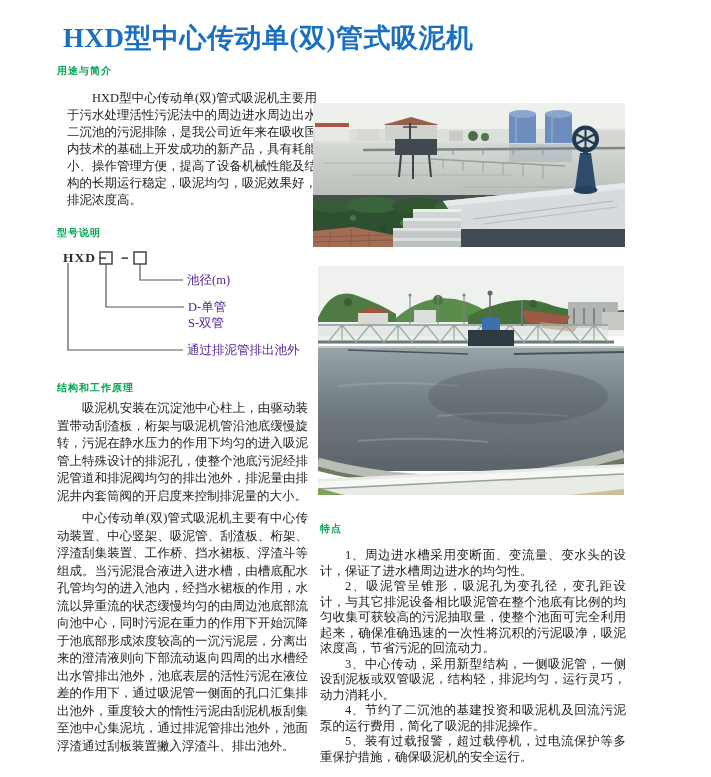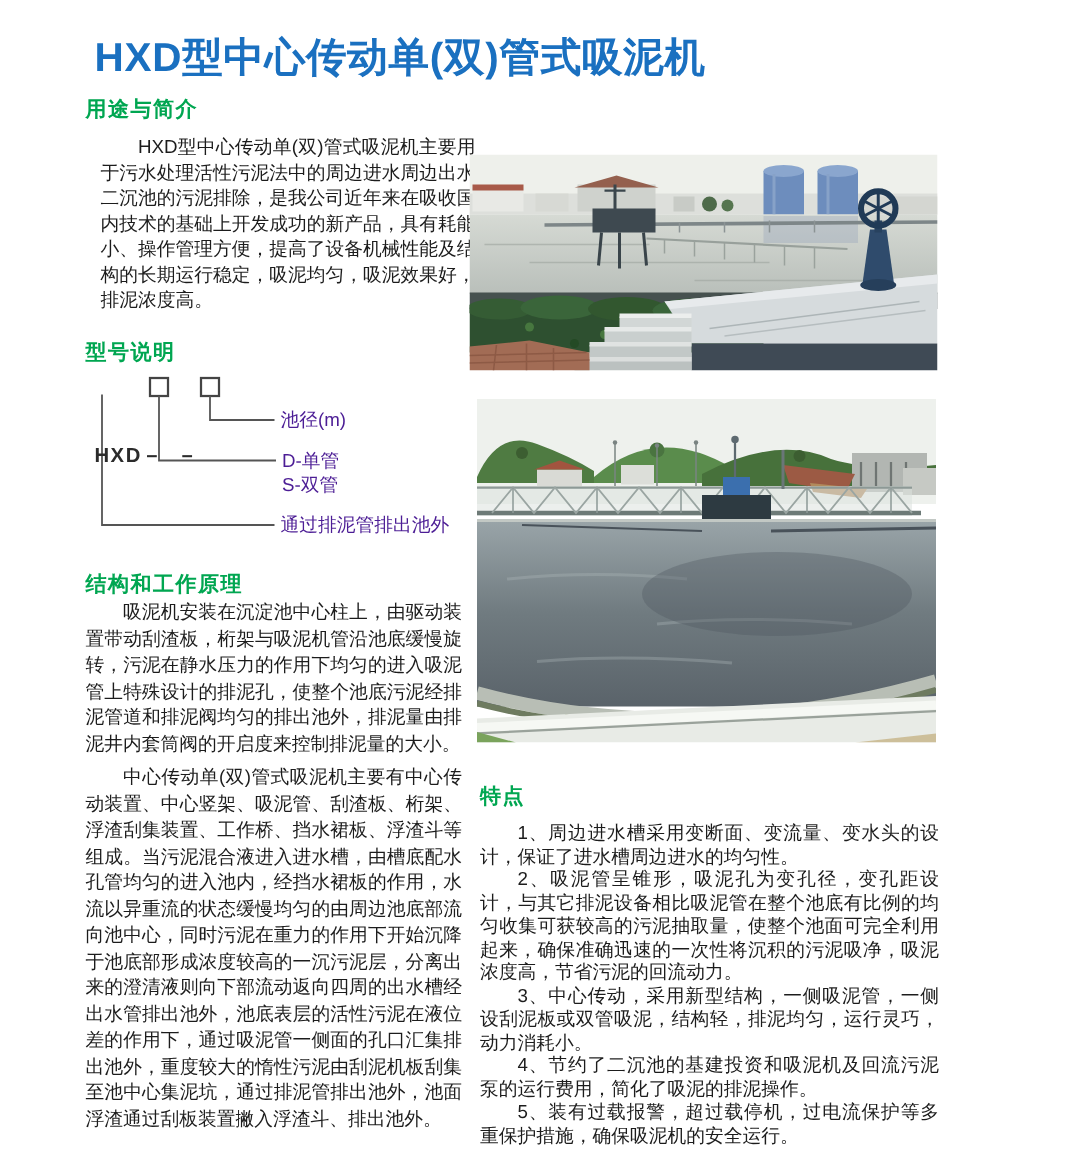--- a/index.html
+++ b/index.html
@@ -1,45 +1,45 @@
 <!DOCTYPE html>
 <html><head>
 <meta charset="utf-8">
 <title>HXD型中心传动单(双)管式吸泥机</title>
 <style>
   * { margin:0; padding:0; box-sizing:border-box; }
   html,body { background:#ffffff; }
   .page {
     position:relative; width:711px; height:777px; background:#ffffff;
-    font-family:Liberation Sans, sans-serif; overflow:hidden;
+    font-family:Liberation Serif, serif; overflow:hidden;
     color:#1c1c1c;
   }
   .title {
     position:absolute; left:63px; top:20px;
     font-size:27px; font-weight:bold; color:#1a70c0;
     letter-spacing:0.5px; white-space:nowrap;
   }
   .sec-h {
-    position:absolute; font-size:14px; font-weight:bold;
+    position:absolute; font-size:10px; font-weight:bold;
     color:#00a651; letter-spacing:1px; white-space:nowrap;
   }
   .body-block { position:absolute; }
   .body-block p {
     font-size:12.5px; line-height:17px; text-align:justify; text-indent:2em;
   }
   #structure-text p { line-height:17.5px; }
   #structure-text p + p { margin-top:5px; }
   .feat p {
     font-size:12.5px; line-height:15.5px; text-align:justify; text-indent:2em;
   }
   .diagram { position:absolute; left:57px; top:249px; width:252px; height:118px; }
   .diagram svg { position:absolute; left:0; top:0; }
   .dg-text {
     position:absolute; font-size:13.5px; font-weight:600; color:#2b2b2b;
-    letter-spacing:1px; white-space:nowrap;margin-top:46px;
+    letter-spacing:1px; white-space:nowrap;
   }
   .dg-label {
     position:absolute; font-size:12.5px; color:#4c1d95; white-space:nowrap;text-align:right;
   }
   .photo { position:absolute; }
   .photo svg { display:block; width:100%; height:100%; }
 </style>
 </head>
 <body>
 

